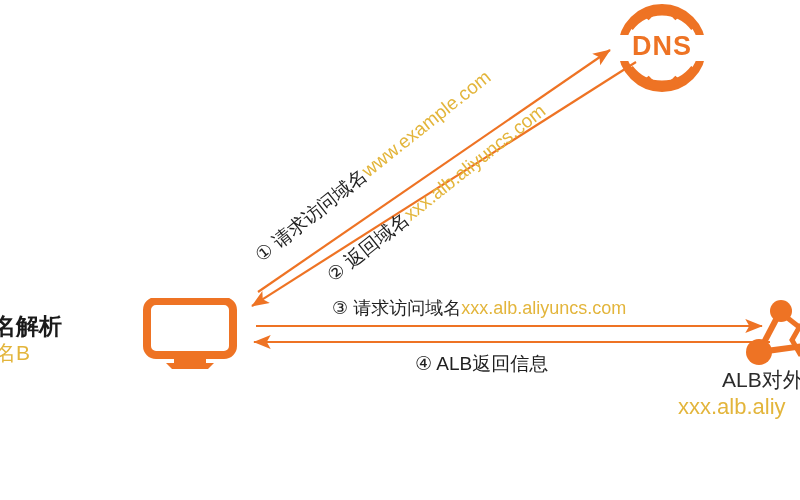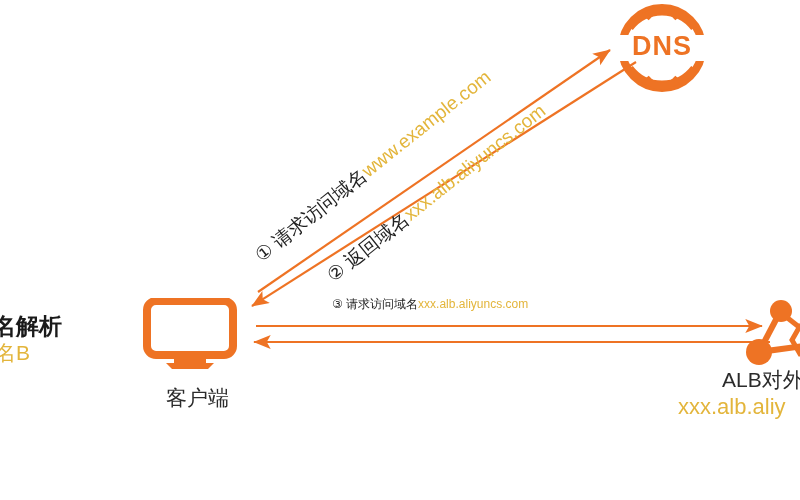--- a/index.html
+++ b/index.html
@@ -123,21 +123,21 @@
   }
   .gold {
     color: #e3b53b;
   }
 
   
   #h-label-3 {
     position: absolute;
     left: 332px;
     top: 296px;
-    font-size: 12px;
+    font-size: 18px;
     color: #1f1f1f;
     white-space: nowrap;
   }
   #h-label-4 {
     position: absolute;
     left: 415px;
     top: 351px;
     font-size: 19px;
     color: #1f1f1f;
     white-space: nowrap;
@@ -183,21 +183,20 @@
     </svg>
   </div>
 
   <div class="node" id="client-node">
     <svg viewBox="0 0 108 72" width="108" height="72">
       <rect x="5" y="3" width="86" height="54" rx="9" ry="9" fill="none" stroke="#ee7324" stroke-width="8"></rect>
       <rect x="32" y="58" width="32" height="7" fill="#ee7324"></rect>
       <path d="M24,65 L72,65 L66,71 L30,71 Z" fill="#ee7324"></path>
     </svg>
   </div>
-  <div id="client-label">客户端</div>
 
   <div class="node" id="alb-node">
     <svg viewBox="0 0 80 72" width="80" height="72">
 
       <line x1="21" y1="52" x2="42" y2="12" stroke="#ee7324" stroke-width="6"></line>
       <line x1="21" y1="52" x2="66" y2="46" stroke="#ee7324" stroke-width="6"></line>
       <line x1="42" y1="12" x2="70" y2="34" stroke="#ee7324" stroke-width="5"></line>
 
       <path d="M62,26 L78,26 L86,40 L78,54 L62,54 L54,40 Z" fill="none" stroke="#ee7324" stroke-width="5"></path>
 
@@ -219,14 +218,18 @@
   <div class="diag-label" id="diag-label-2">
     <span class="circnum">②</span>
     <span>返回域名</span><span class="gold">xxx.alb.aliyuncs.com</span>
   </div>
 
   <div id="h-label-3">
     <span class="circnum">③</span>
     <span>请求访问域名</span><span class="gold">xxx.alb.aliyuncs.com</span>
   </div>
 
+  <div id="h-label-4">
+    <span class="circnum">④</span>
+    <span>ALB返回信息</span>
+  </div>
 
 </div>
 
 </body></html>

